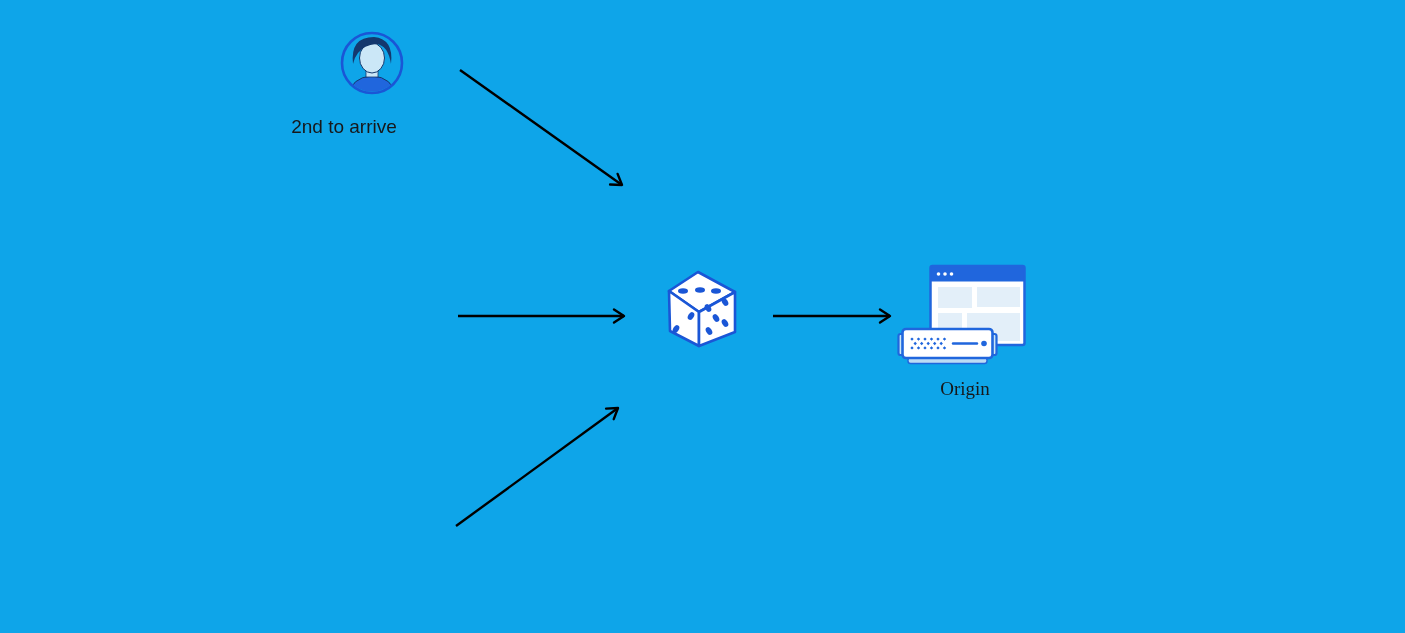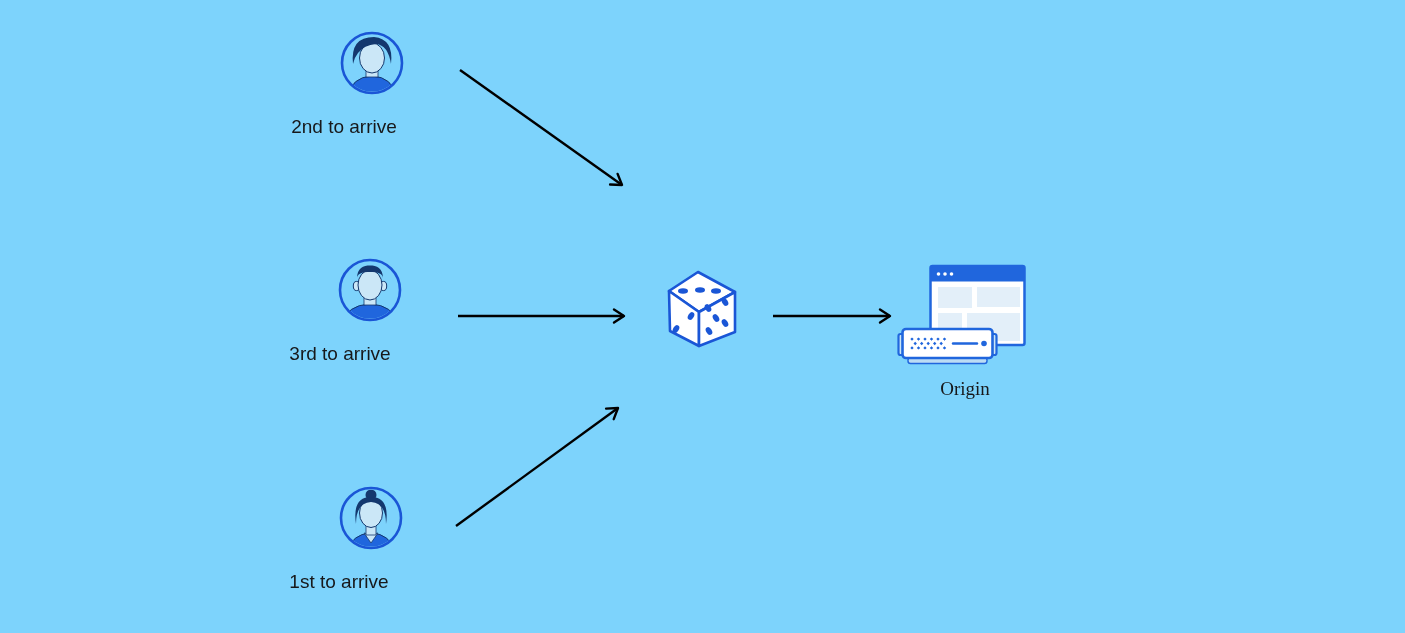--- a/index.html
+++ b/index.html
@@ -1,21 +1,21 @@
 <!DOCTYPE html>
 <html><head>
 <meta charset="utf-8">
 <style>
   html, body { margin: 0; padding: 0; background: #ffffff; }
   body { font-family: "Liberation Sans", sans-serif; }
   .canvas {
     position: relative;
     width: 1405px;
     height: 633px;
-    background: #7dd3fc;
+    background: #0ea5e9;
     overflow: hidden;
   }
   .arrow-layer {
     position: absolute;
     left: 0; top: 0;
     pointer-events: none;
   }
   .node { position: absolute; }
   .node-label {
     position: absolute;
@@ -56,59 +56,21 @@
         <path d="M8,66 Q11,46 32,45 Q53,46 56,66 Z" fill="#2066dd" stroke="#14386e" stroke-width="1"></path>
         <rect x="26" y="33" width="12" height="13" fill="#cbe7f7" stroke="#14386e" stroke-width="0.8"></rect>
         <ellipse cx="32" cy="27" rx="12.5" ry="15" fill="#cbe7f7" stroke="#14386e" stroke-width="1"></ellipse>
         <path d="M13,33 Q10,6 34,6 Q54,8 51,33 Q48,14 36,13 Q24,14 18,22 Q14,27 13,33 Z" fill="#14386e"></path>
       </g>
       <circle cx="32" cy="32" r="30" fill="none" stroke="#1a56d6" stroke-width="2.6"></circle>
     </svg>
     <div class="node-label" style="left:-76px; top:85px;">2nd to arrive</div>
   </div>
 
-  <div class="node" style="left:338px; top:258px;">
-    <svg width="64" height="64" viewBox="0 0 64 64">
-      <defs>
-          <clipPath id="clipB">
-            <circle cx="32" cy="32" r="28.6"></circle>
-          </clipPath>
-        </defs>
-      <g clip-path="url(#clipB)">
-        <path d="M5,66 Q8,47 32,46 Q56,47 59,66 Z" fill="#2066dd" stroke="#14386e" stroke-width="1"></path>
-        <rect x="26" y="33" width="12" height="14" fill="#cbe7f7" stroke="#14386e" stroke-width="0.8"></rect>
-        <ellipse cx="18.5" cy="28" rx="3.2" ry="4.6" fill="#cbe7f7" stroke="#14386e" stroke-width="1"></ellipse>
-        <ellipse cx="45.5" cy="28" rx="3.2" ry="4.6" fill="#cbe7f7" stroke="#14386e" stroke-width="1"></ellipse>
-        <ellipse cx="32" cy="27" rx="12" ry="15" fill="#cbe7f7" stroke="#14386e" stroke-width="1"></ellipse>
-        <path d="M19,21 C19,9.5 25.5,7.5 32,7.5 C38.5,7.5 45,9.5 45,21 C45,15.5 40,14 32,14 C24,14 19,15.5 19,21 Z" fill="#14386e"></path>
-      </g>
-      <circle cx="32" cy="32" r="30" fill="none" stroke="#1a56d6" stroke-width="2.6"></circle>
-    </svg>
-    <div class="node-label" style="left:-78px; top:85px;">3rd to arrive</div>
-  </div>
 
-  <div class="node" style="left:339px; top:486px;">
-    <svg width="64" height="64" viewBox="0 0 64 64">
-      <defs>
-          <clipPath id="clipC">
-            <circle cx="32" cy="32" r="28.6"></circle>
-          </clipPath>
-        </defs>
-      <g clip-path="url(#clipC)">
-        <path d="M9,66 Q12,48 32,47 Q52,48 55,66 Z" fill="#2066dd" stroke="#14386e" stroke-width="1"></path>
-        <path d="M25,47 L32,57 L39,47 Q32,50 25,47 Z" fill="#cbe7f7" stroke="#14386e" stroke-width="0.8"></path>
-        <rect x="27" y="35" width="10" height="14" fill="#cbe7f7" stroke="#14386e" stroke-width="0.8"></rect>
-        <ellipse cx="32" cy="27" rx="11.5" ry="14.5" fill="#cbe7f7" stroke="#14386e" stroke-width="1"></ellipse>
-        <circle cx="32" cy="9" r="5.5" fill="#14386e"></circle>
-        <path d="M17,38 Q13,11 32,11 Q51,11 47,38 Q47,17 32,16 Q17,17 17,38 Z" fill="#14386e"></path>
-      </g>
-      <circle cx="32" cy="32" r="30" fill="none" stroke="#1a56d6" stroke-width="2.6"></circle>
-    </svg>
-    <div class="node-label" style="left:-80px; top:85px;">1st to arrive</div>
-  </div>
 
   <div class="node" style="left:666px; top:269px;">
     <svg width="72" height="80" viewBox="0 0 72 80">
       <g fill="#ffffff" stroke="#1a56d6" stroke-width="2.6" stroke-linejoin="round">
         <path d="M32,3 L69,23 L33,43 L3,22 Z"></path>
         <path d="M3,22 L33,43 L33,77 L4,62 Z"></path>
         <path d="M69,23 L33,43 L33,77 L69,63 Z"></path>
       </g>
       <g fill="#1a56d6">
         <ellipse cx="17" cy="22" rx="5" ry="2.8"></ellipse>

